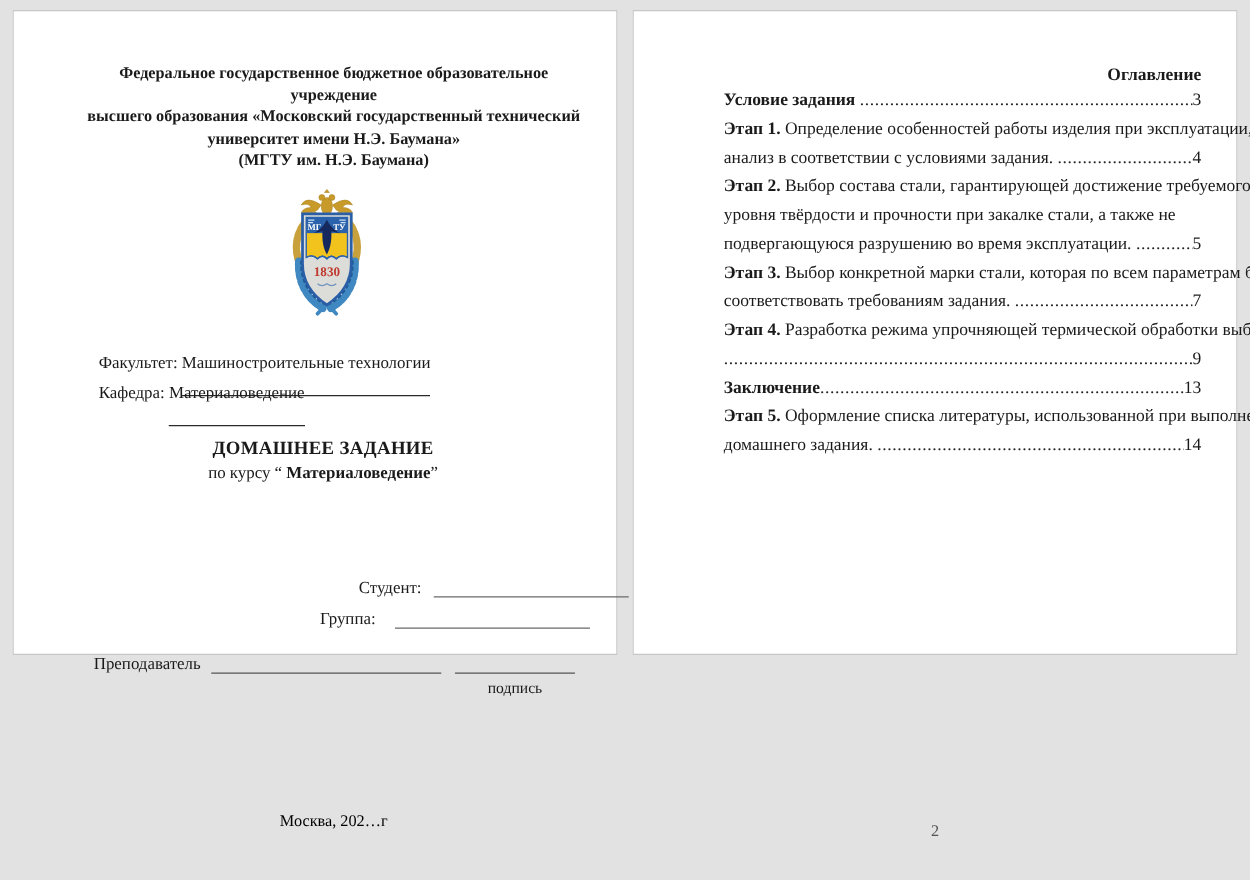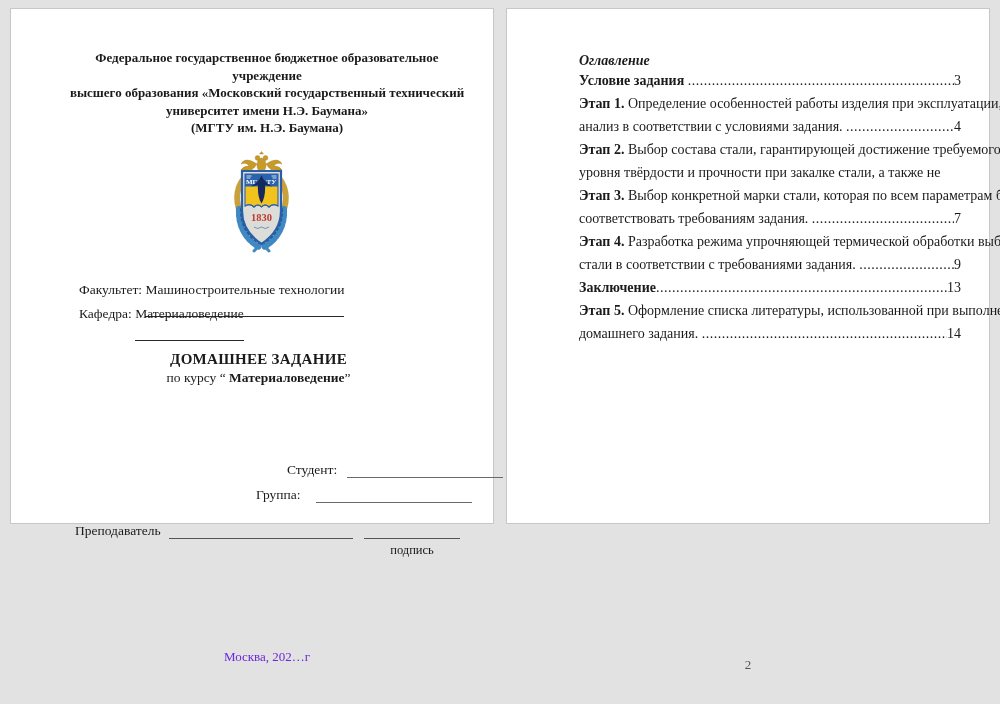--- a/index.html
+++ b/index.html
@@ -41,24 +41,24 @@
   .sg-row .sg-label { font-size:13.5px; width:60px; white-space:pre; }
   .sg-row .blank-line { width:156px; height:100%; border-bottom:1px solid #6a6a6a; }
   .student-row { top:452px;margin-left:31px; }
   .group-row   { top:477px; }
 
   .teacher-label { position:absolute; left:64px; top:514px; font-size:13.5px; }
   .sign-line-1 { position:absolute; left:158px; top:514px; width:184px; height:16px; border-bottom:1px solid #555; }
   .sign-line-2 { position:absolute; left:353px; top:514px; width:96px;  height:16px; border-bottom:1px solid #555; }
   .sign-caption{ position:absolute; left:353px; top:534px; width:96px; text-align:center; font-size:12.5px; }
 
-  .city-line { position:absolute; top:640px; left:52px; right:22px; text-align:center; font-size:13px; color:#6d28d9; }
+  .city-line { position:absolute; top:640px; left:52px; right:22px; text-align:center; font-size:13px; color:#000000; }
 
   
-  .toc-title { position:absolute; top:44px; left:72px; right:28px; text-align:left; font-weight:bold; font-size:14px;font-style:italic; }
+  .toc-title { position:absolute; top:44px; left:72px; right:28px; text-align:right; font-weight:bold; font-size:14px; }
   .toc-list  { position:absolute; top:60px; left:72px; right:28px; font-size:14px; }
   .toc-line  { display:flex; align-items:baseline; height:23px; line-height:23px; white-space:pre; }
   .toc-line .tb { font-weight:bold; }
   .toc-line .dots { flex:1 1 auto; overflow:hidden; white-space:nowrap; color:#222; }
   .toc-line .dots::after {
     content:"..................................................................................................................................................................................................................";
     letter-spacing:0.5px;
   }
   .toc-line .pg { flex:0 0 auto; }
   .page-num { position:absolute; top:648px; left:0; right:0; text-align:center; font-size:13px; color:#555; }
@@ -145,24 +145,25 @@
 
   <div class="page page-right">
     <div class="toc-title">Оглавление</div>
 
     <div class="toc-list">
       <div class="toc-line"><span class="tb">Условие задания</span><span> </span><span class="dots"></span><span class="pg">3</span></div>
       <div class="toc-line"><span class="tb">Этап 1.</span><span> Определение особенностей работы изделия при эксплуатации, их</span></div>
       <div class="toc-line"><span>анализ в соответствии с условиями задания. </span><span class="dots"></span><span class="pg">4</span></div>
       <div class="toc-line"><span class="tb">Этап 2.</span><span> Выбор состава стали, гарантирующей достижение требуемого</span></div>
       <div class="toc-line"><span>уровня твёрдости и прочности при закалке стали, а также не</span></div>
+      <div class="toc-line"><span>подвергающуюся разрушению во время эксплуатации. </span><span class="dots"></span><span class="pg">5</span></div>
       <div class="toc-line"><span class="tb">Этап 3.</span><span> Выбор конкретной марки стали, которая по всем параметрам будет</span></div>
       <div class="toc-line"><span>соответствовать требованиям задания. </span><span class="dots"></span><span class="pg">7</span></div>
       <div class="toc-line"><span class="tb">Этап 4.</span><span> Разработка режима упрочняющей термической обработки выбранной</span></div>
-      <div class="toc-line"><span>стали в соответствии с требованиями задания. </span><span class="dots"></span><span class="pg">9</span></div>
+      <div class="toc-line"><span class="dots"></span><span class="pg">9</span></div>
       <div class="toc-line"><span class="tb">Заключение</span><span class="dots"></span><span class="pg">13</span></div>
       <div class="toc-line"><span class="tb">Этап 5.</span><span> Оформление списка литературы, использованной при выполнении</span></div>
       <div class="toc-line"><span>домашнего задания. </span><span class="dots"></span><span class="pg">14</span></div>
     </div>
 
     <div class="page-num">2</div>
   </div>
 
 </div>
 

